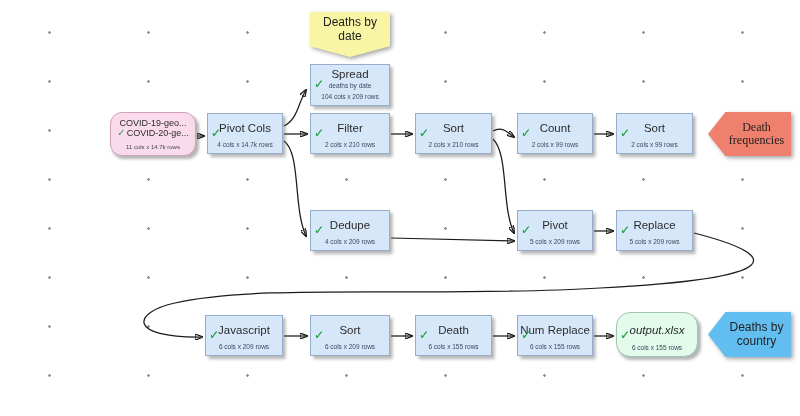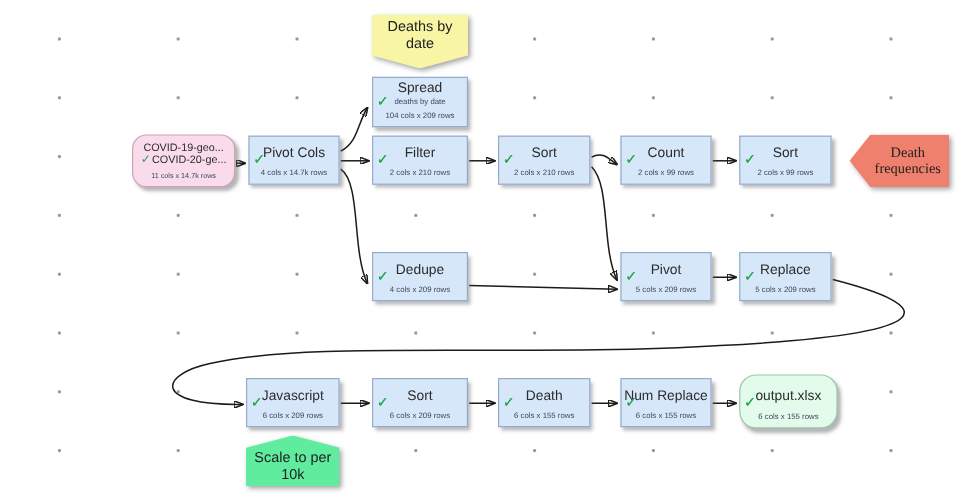--- a/index.html
+++ b/index.html
@@ -29,21 +29,21 @@
   .node.input{
     background:#fadbeb;border-color:#cfa2ba;border-radius:12px;
   }
   .node.input .line{font-size:9px;color:#2b2b2b;line-height:10px;}
   .node.input .line:first-child{margin-top:5px;}
   .node.input .check-inline{color:#27a84c;font-weight:bold;font-size:10px;margin-right:1px;}
   .node.input .sub{font-size:6px;bottom:4px;}
   .node.output{
     background:#e2fbeb;border-color:#9fc6ad;border-radius:14px;
   }
-  .node.output .title{margin-top:11px;}
+  .node.output .title{margin-top:11px;font-style:italic;}
   .node.output .check{top:15px;}
   .shape-wrap{position:absolute;z-index:2;filter:drop-shadow(2px 2.5px 2px rgba(90,90,90,.55));}
   .shape{
     width:100%;height:100%;box-sizing:border-box;display:flex;align-items:center;justify-content:center;
     font-size:12px;line-height:13.5px;color:#222;text-align:center;
   }
   .shape.arrow-right{clip-path:polygon(0 0,79% 0,100% 50%,79% 100%,0 100%);padding-right:14px;}
   .shape.arrow-left{clip-path:polygon(21% 0,100% 0,100% 100%,21% 100%,0 50%);padding-left:14px;}
   .shape.note-point-bottom{clip-path:polygon(0 0,100% 0,100% 76%,50% 100%,0 76%);padding-bottom:10px;}
   .shape.note-point-top{clip-path:polygon(0 24%,50% 0,100% 24%,100% 100%,0 100%);padding-top:9px;}
@@ -146,19 +146,19 @@
       <div class="sub">6 cols x 155 rows</div>
     </div>
     <div class="node output" style="left: 616px; top: 312px; width: 82px; height: 45px;">
       <span class="check">✓</span>
       <div class="title">output.xlsx</div>
       <div class="sub">6 cols x 155 rows</div>
     </div>
     <div class="shape-wrap" style="left: 708px; top: 112px; width: 83px; height: 44px;">
       <div class="shape arrow-left" style="background: rgb(240, 128, 110); font-family: Liberation Serif, serif;">Death frequencies</div>
     </div>
+    <div class="shape-wrap" style="left: 708px; top: 312px; width: 83px; height: 45px;">
+      <div class="shape arrow-left" style="background: rgb(98, 190, 240);">Deaths by country</div>
+    </div>
     <div class="shape-wrap" style="left: 310px; top: 12px; width: 80px; height: 45px;">
       <div class="shape note-point-bottom" style="background: rgb(248, 245, 165);">Deaths by date</div>
-    </div>
-    <div class="shape-wrap" style="left: 205px; top: 363px; width: 78px; height: 42px;">
-      <div class="shape note-point-top" style="background: rgb(95, 236, 159);">Scale to per 10k</div>
     </div>
   </div>
 
 </body></html>

